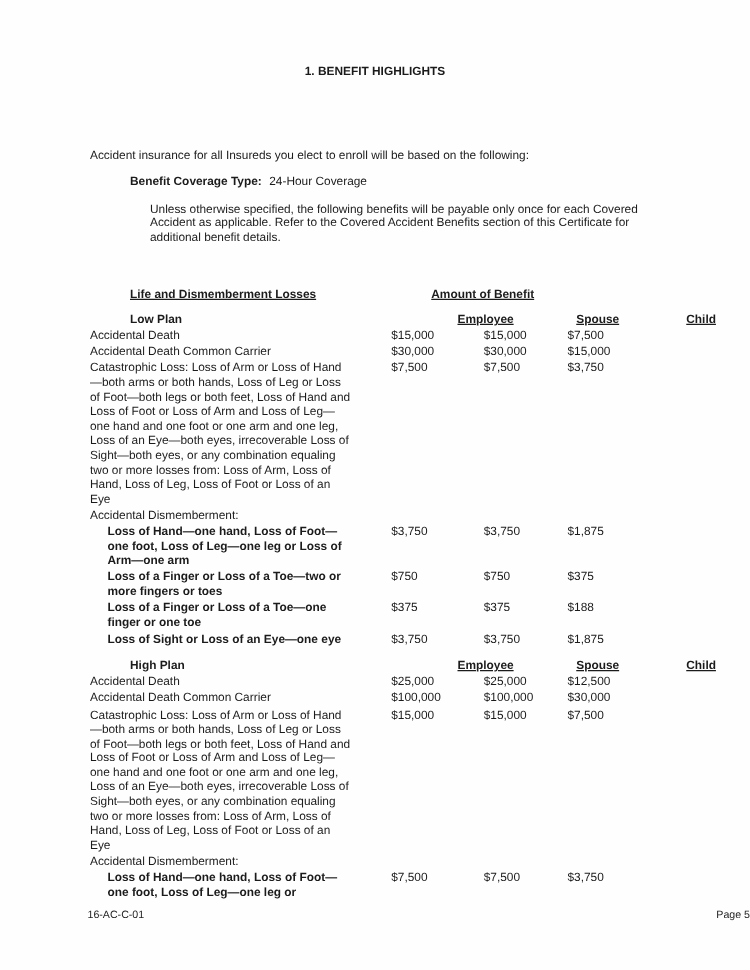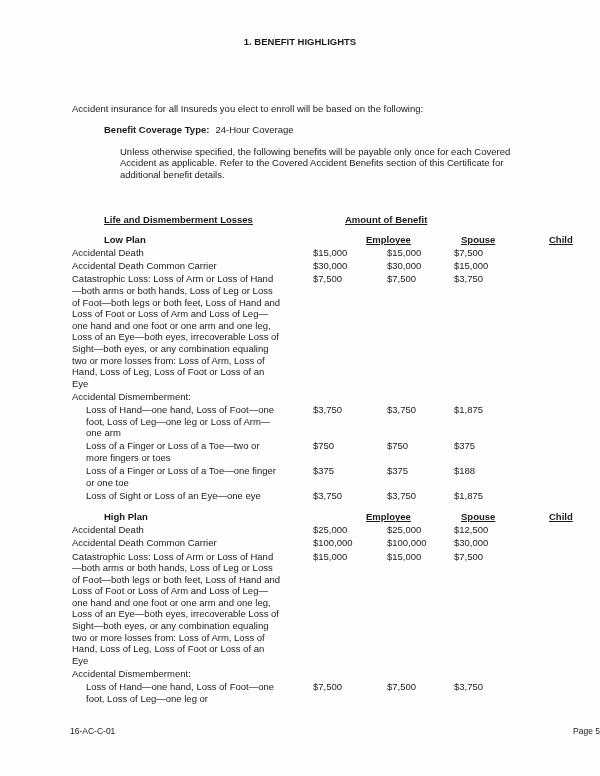--- a/index.html
+++ b/index.html
@@ -4,39 +4,39 @@
 <style>
   html,body{margin:0;padding:0;}
   body{
     width:600px;height:776px;background:#fefefe;
     font-family:"Liberation Sans", sans-serif;
     font-size:9.5px;line-height:11.6px;color:#1b1b1b;
     -webkit-font-smoothing:antialiased;
   }
   .page{position:relative;width:600px;height:776px;overflow:hidden;background:#fefefe;}
   .title{
-    padding-top:36px;text-align:center;font-weight:bold;
+    padding-top:52px;text-align:center;font-weight:bold;
   }
   .content{margin:0 72px;}
   p{margin:0;}
   .b{font-weight:bold;padding-left:32px;}
   .u{text-decoration:underline;}
   .center{text-align:center;}
   .intro{margin-top:55px;}
   .coverage{margin-top:10px;}
   .coverage .val{margin-left:6px;}
   .covered-heading{margin-top:13px;}
   .note{margin-top:10px;margin-left:48px;}
   .row{display:flex;align-items:flex-start;}
   .table-head{margin-top:33px;}
   .plan-head{margin-top:9px;gap:21px;}
   .plan2 .plan-head{margin-top:10px;justify-content:space-between;}
   .trow{margin-top:1.5px;}
   .c-desc{width:241px;padding-right:32px;box-sizing:border-box;flex:none;}
-  .c-desc.indent{padding-left:14px;}
+  .c-desc.indent{padding-left:14px;font-weight:bold;}
   .c-emp{width:74px;flex:none;}
   .c-sp{width:67px;flex:none;}
   .c-ch{flex:1;}
   .footer{
     position:absolute;left:0;top:726px;width:600px;
     font-size:8.5px;line-height:10px;text-align:right;color:#222;
   }
   .doc-code{position:absolute;left:70px;top:0;}
 </style>
 </head>

